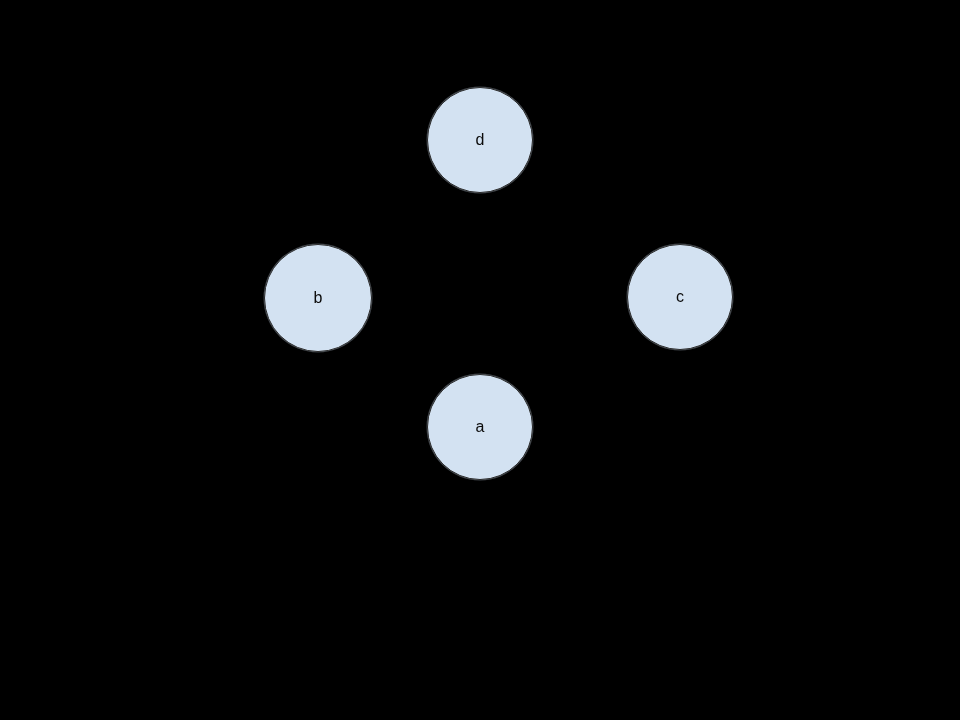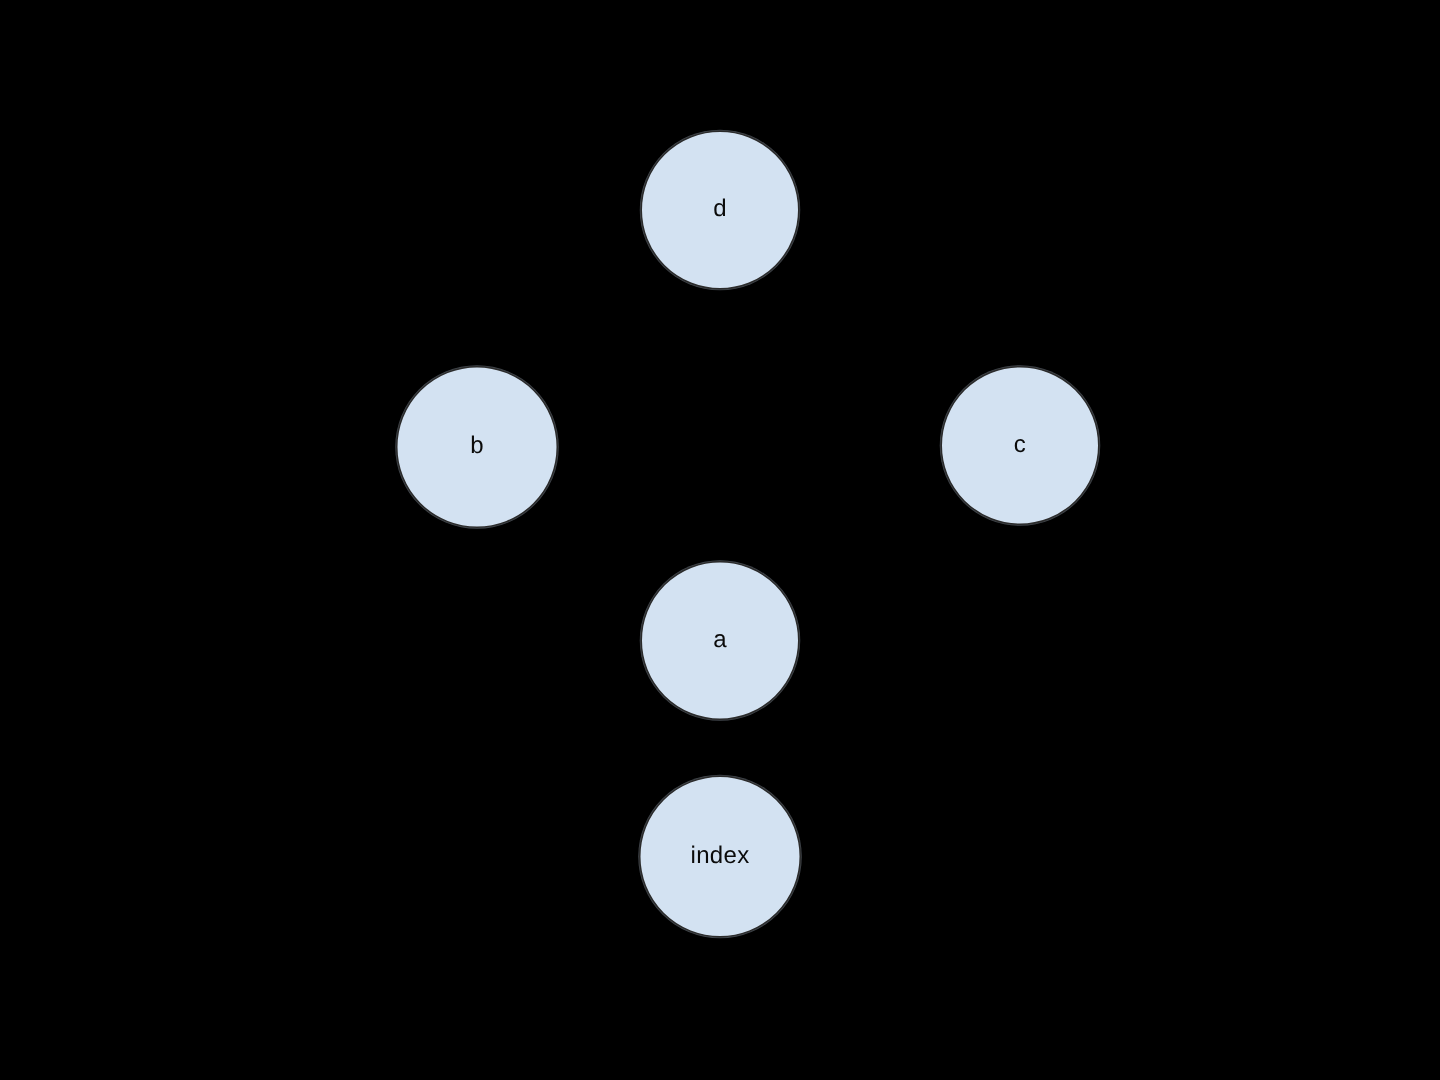--- a/index.html
+++ b/index.html
@@ -54,17 +54,14 @@
   </div>
 
   <div class="node" style="left:627px; top:244px; width:106px; height:106px;">
     <span class="node-label">c</span>
   </div>
 
   <div class="node" style="left:427px; top:374px; width:106px; height:106px;">
     <span class="node-label">a</span>
   </div>
 
-  <div class="node" style="left:426px; top:517px; width:108px; height:108px;">
-    <span class="node-label">index</span>
-  </div>
 
 </div>
 
 </body></html>

